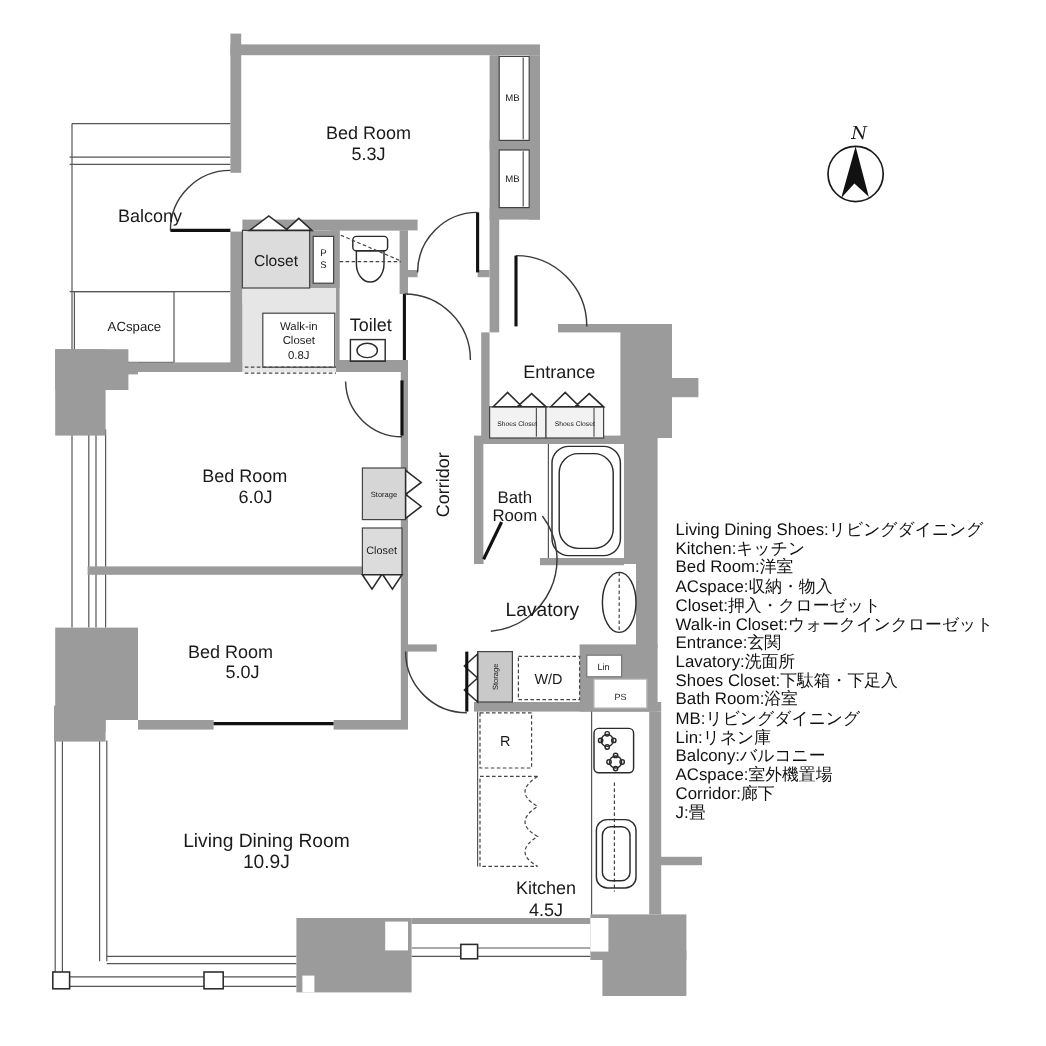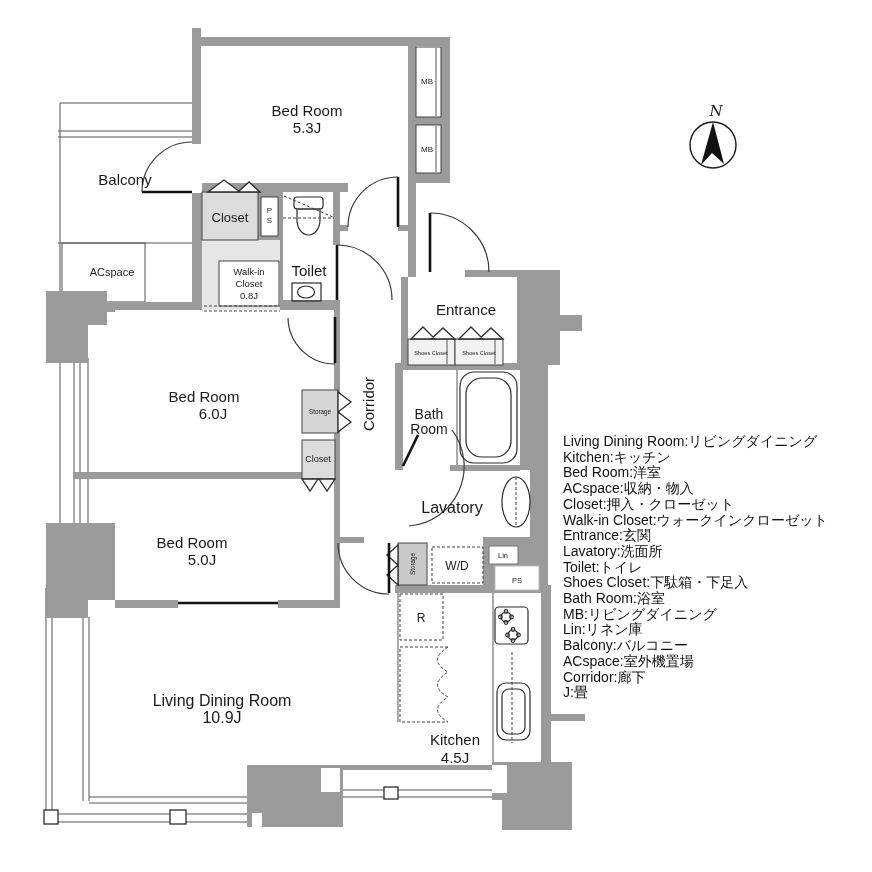--- a/index.html
+++ b/index.html
@@ -282,29 +282,28 @@
       <text class="t12" x="421" y="622">R</text>
       <text class="t15" x="455" y="745">Kitchen</text>
       <text class="t15" x="455" y="763">4.5J</text>
       <text class="t16" x="222" y="706">Living Dining Room</text>
       <text class="t16" x="222" y="723">10.9J</text>
     </g>
   </svg>
 
   
   <div id="legend">
-    <div>Living Dining Room:リビングダイニング</div>
+    <div>Living Dining Shoes:リビングダイニング</div>
     <div>Kitchen:キッチン</div>
     <div>Bed Room:洋室</div>
     <div>ACspace:収納・物入</div>
     <div>Closet:押入・クローゼット</div>
     <div>Walk-in Closet:ウォークインクローゼット</div>
     <div>Entrance:玄関</div>
     <div>Lavatory:洗面所</div>
-    <div>Toilet:トイレ</div>
     <div>Shoes Closet:下駄箱・下足入</div>
     <div>Bath Room:浴室</div>
     <div>MB:リビングダイニング</div>
     <div>Lin:リネン庫</div>
     <div>Balcony:バルコニー</div>
     <div>ACspace:室外機置場</div>
     <div>Corridor:廊下</div>
     <div>J:畳</div>
   </div>
 </div>

